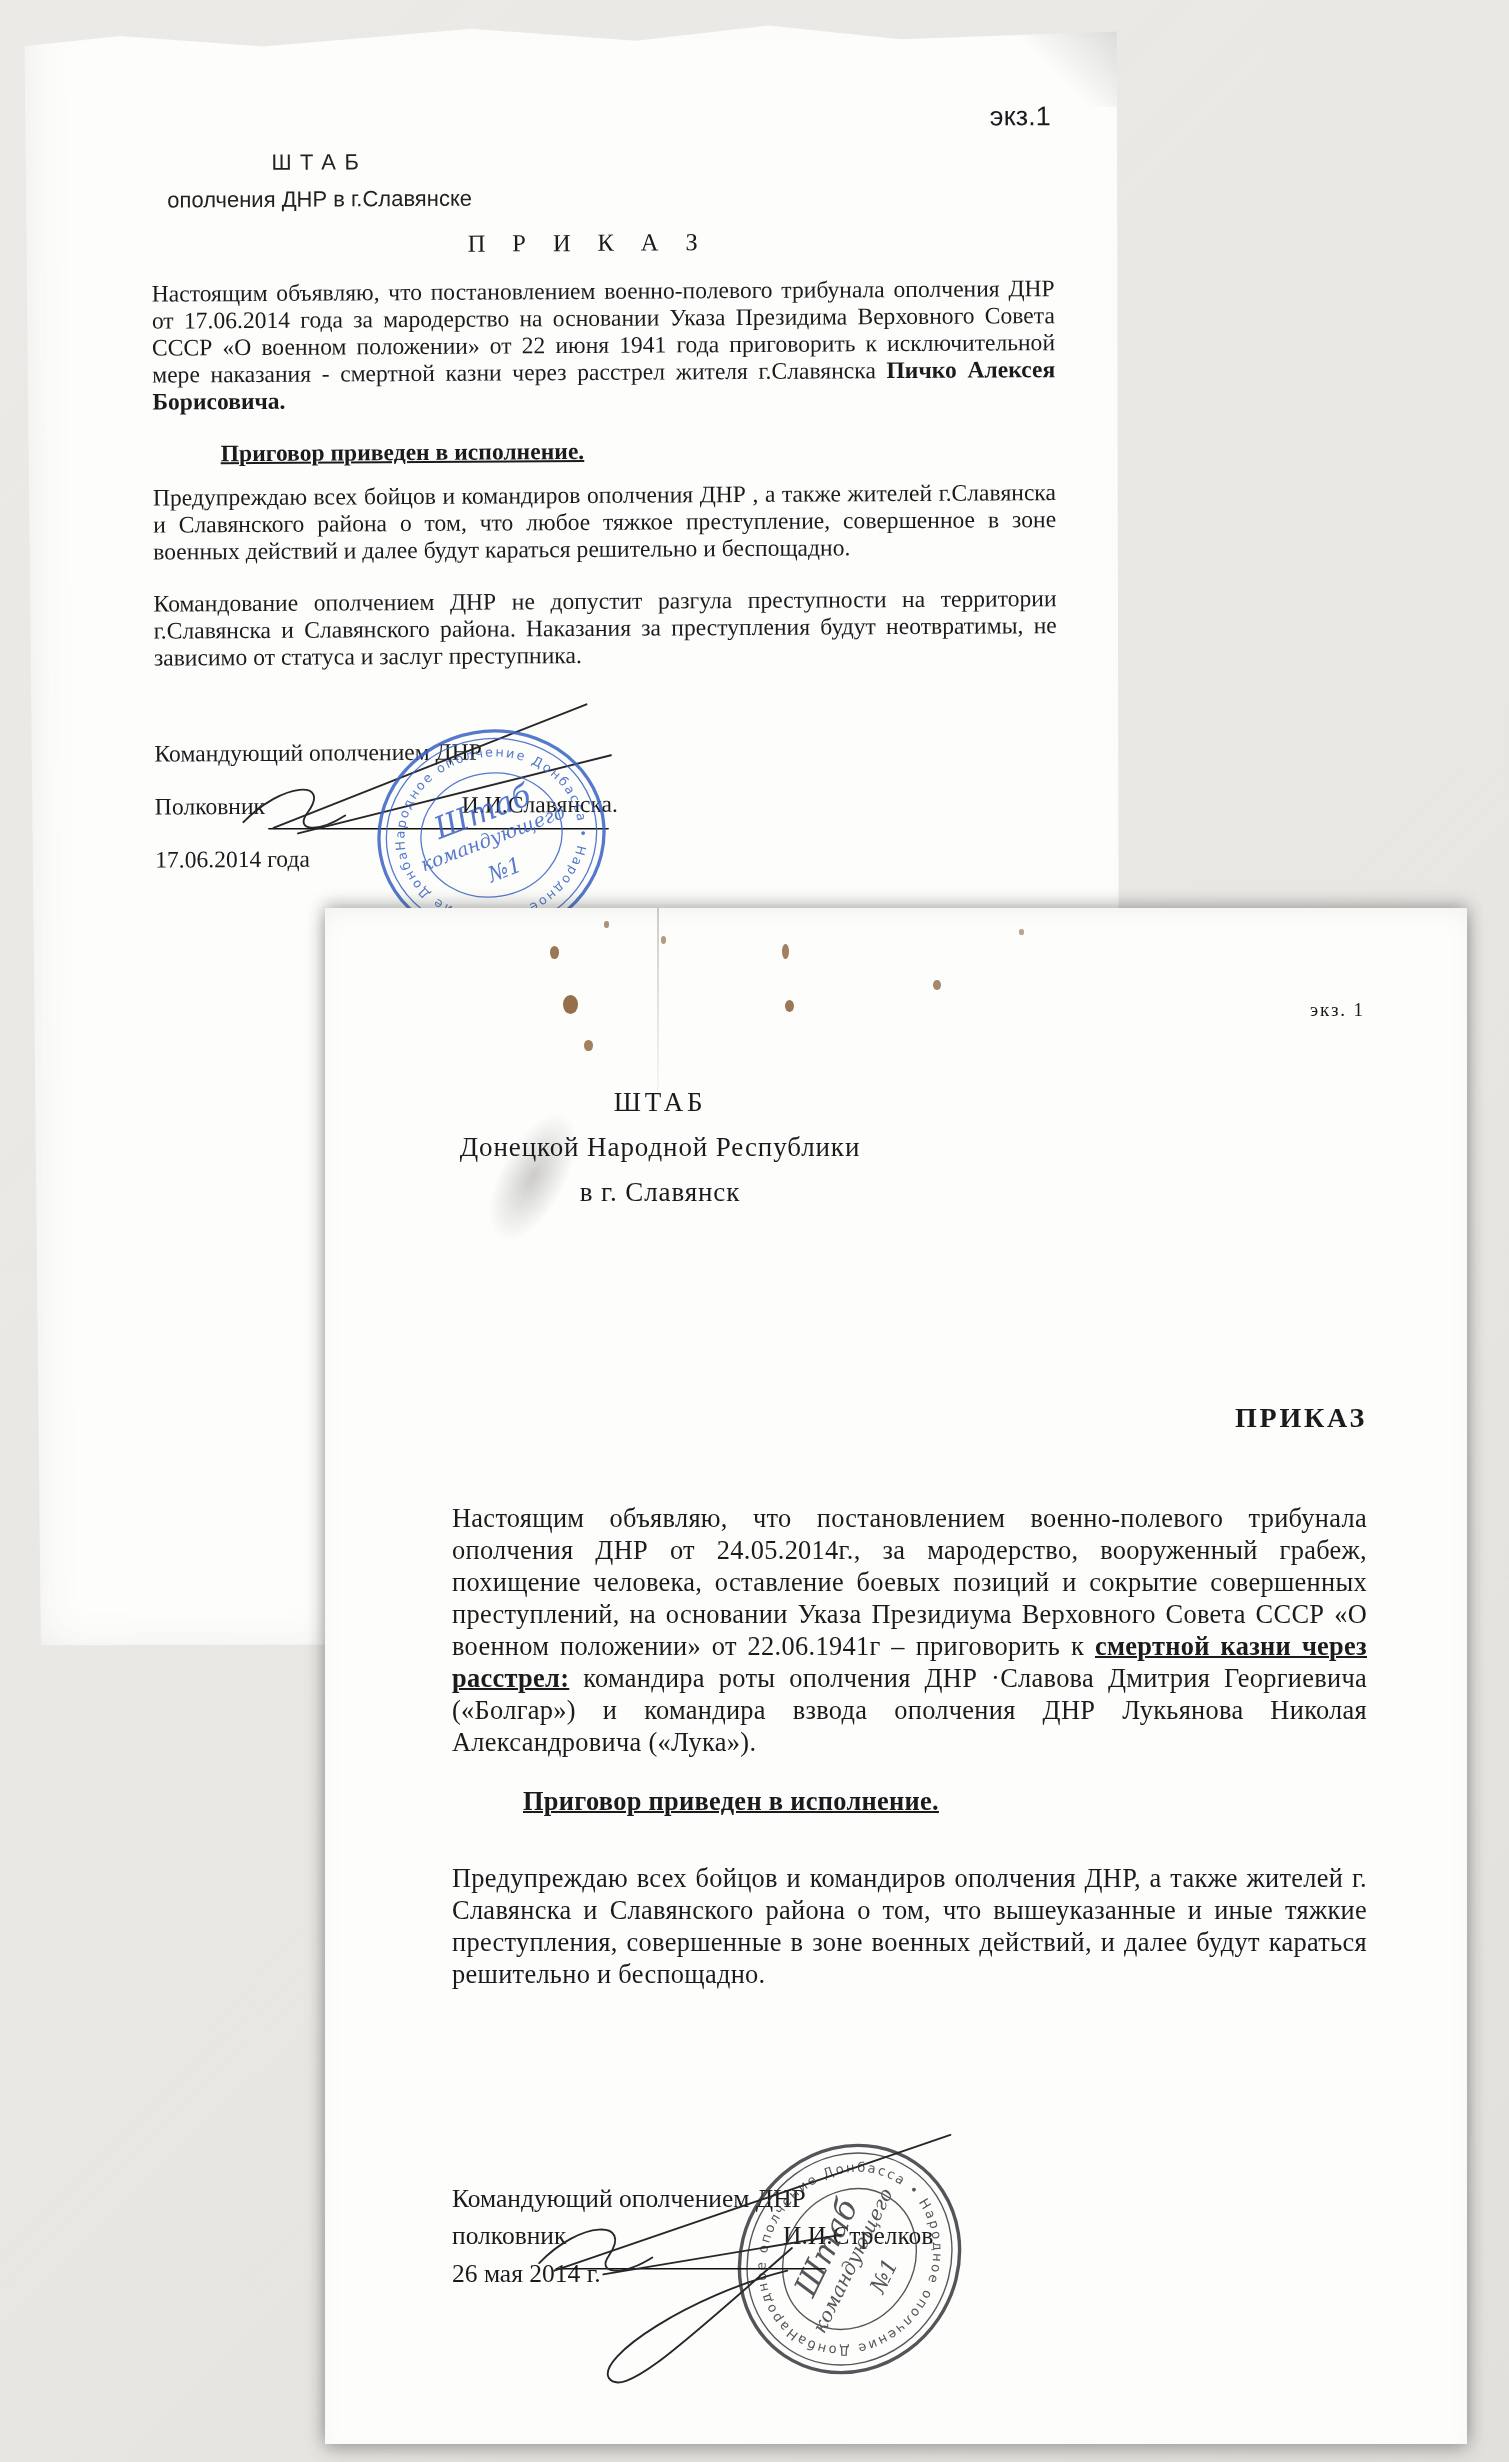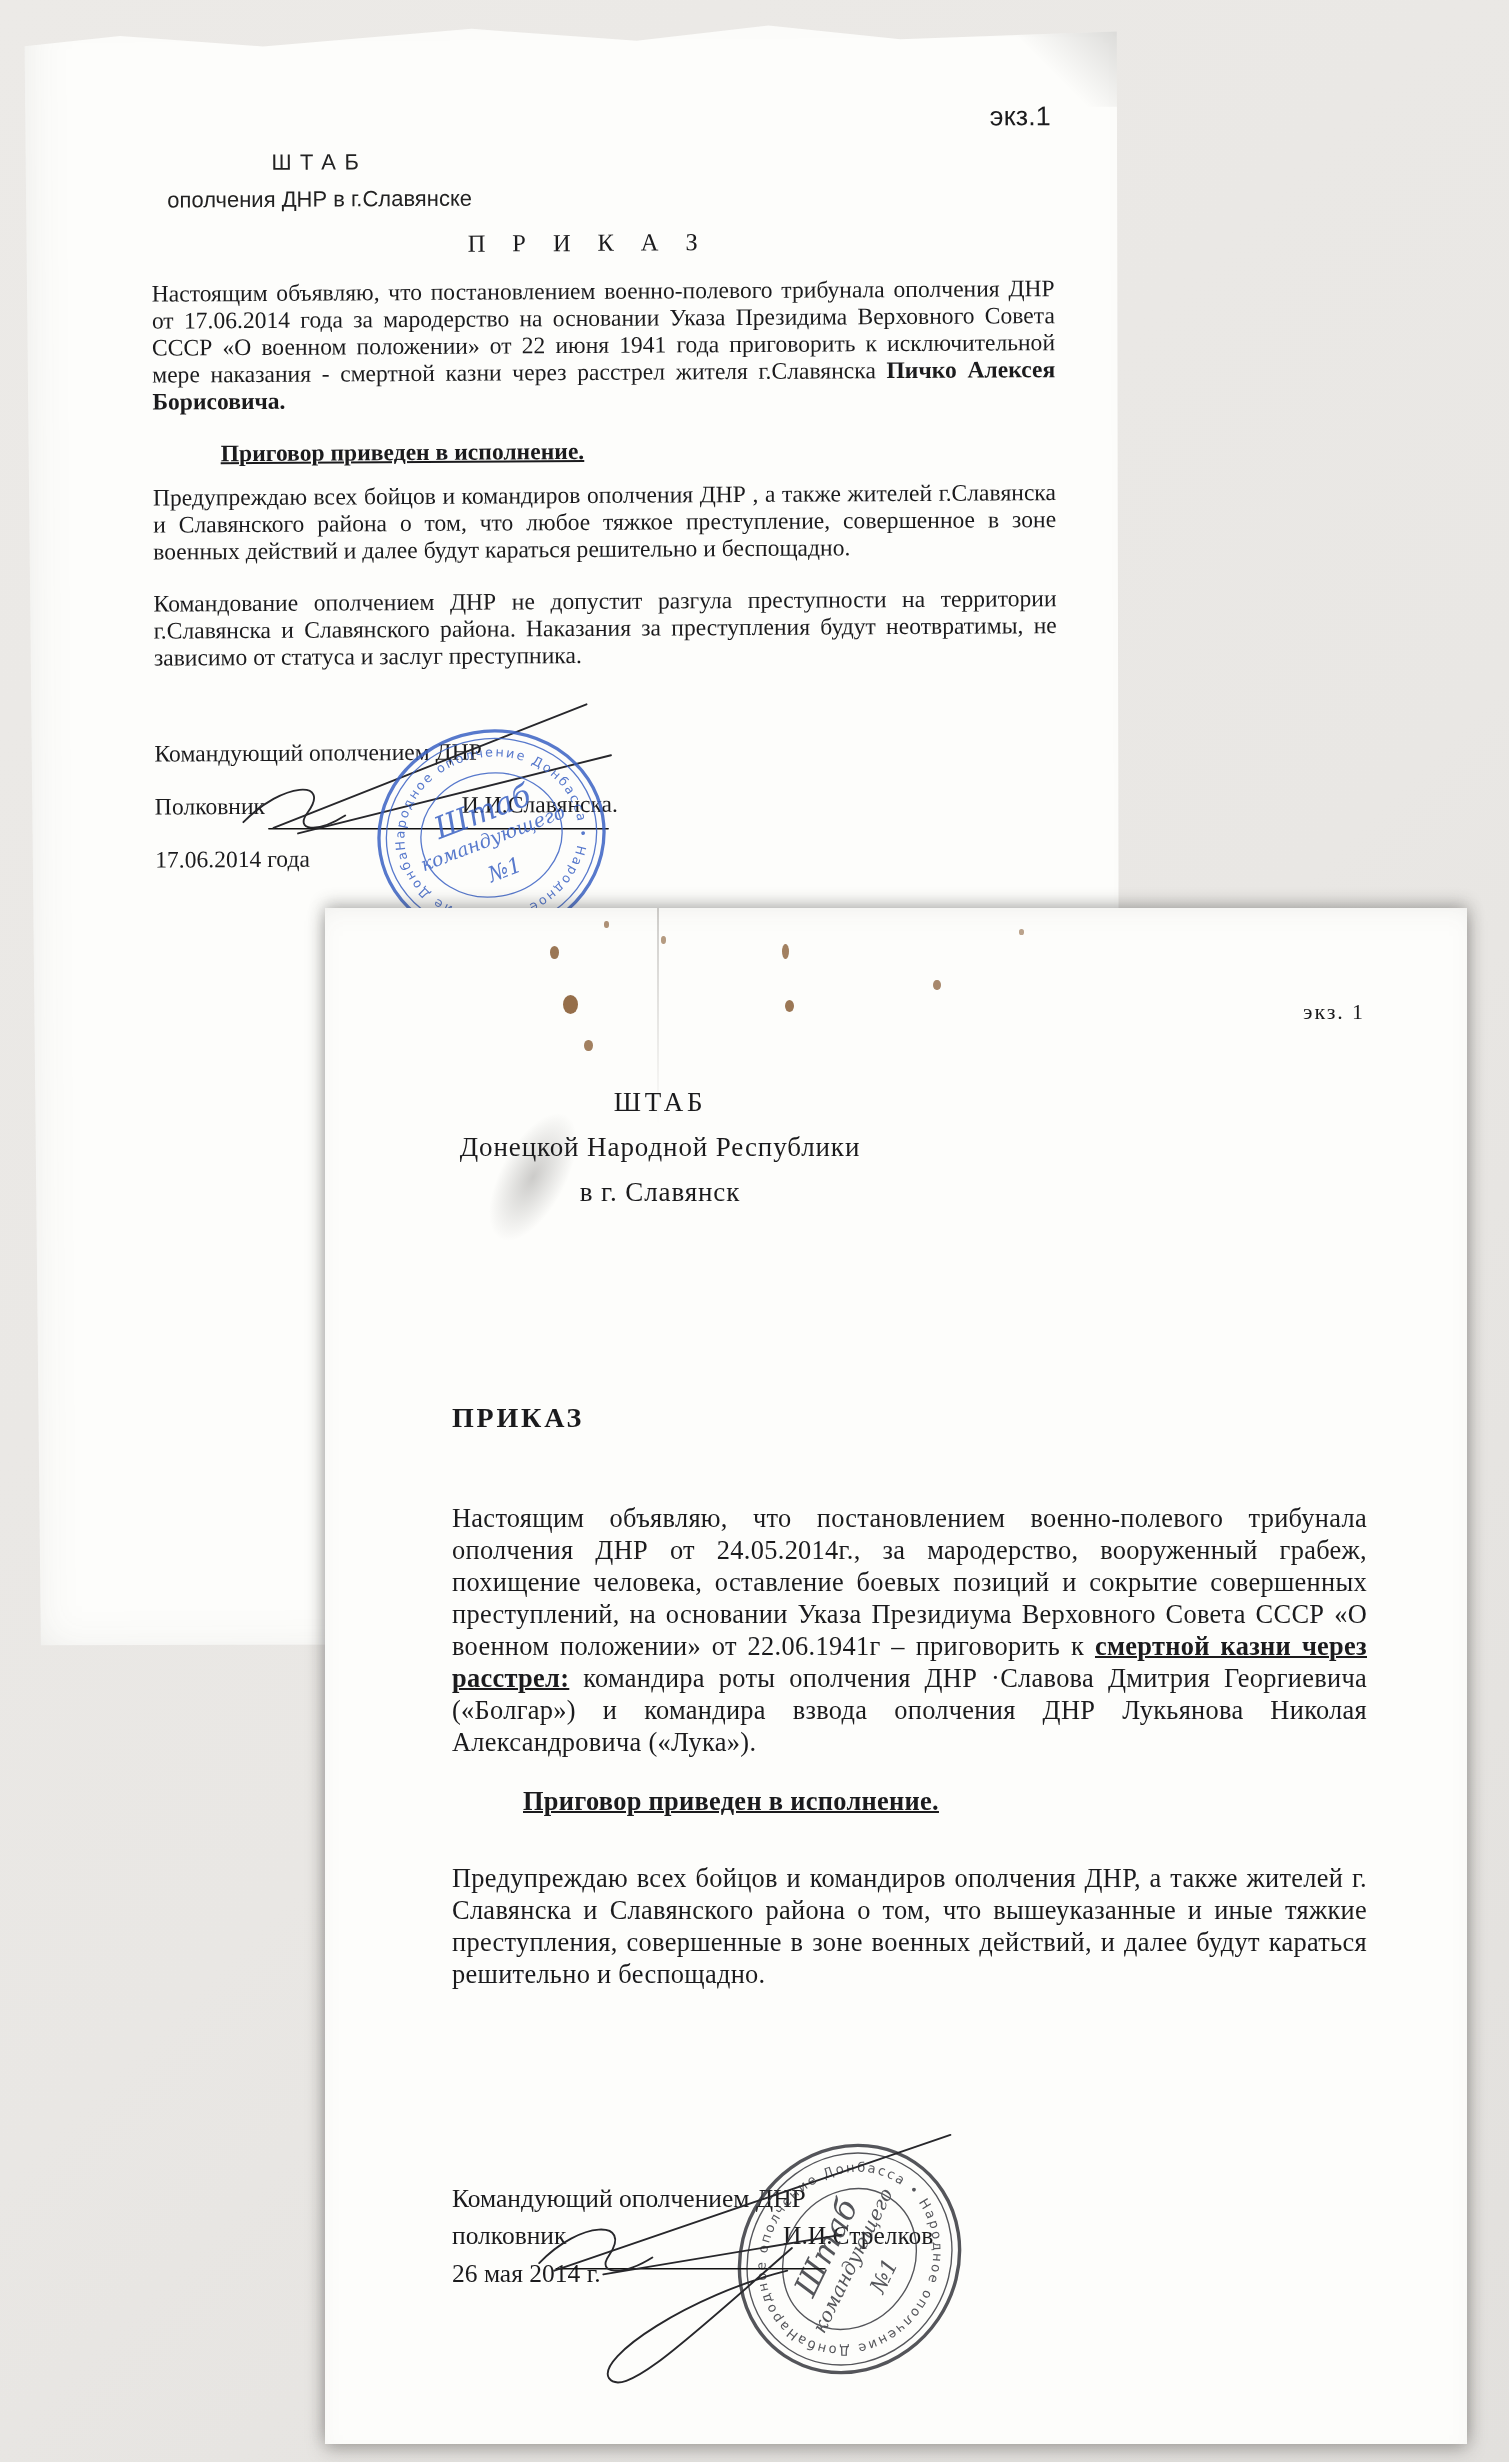--- a/index.html
+++ b/index.html
@@ -26,23 +26,23 @@
   .d1-title{font-size:24.5px; letter-spacing:10.4px;}
   .d1-body{font-size:23.6px; line-height:27px; text-align:justify;}
   .d1-body .ind{ text-indent:68px;}
   .subhead{font-weight:bold; text-decoration:underline; text-decoration-thickness:1.9px;}
   
   #page2{
     left:325px; top:908px; width:1142px; height:1536px;
     box-shadow:0 -4.7px 15px rgba(60,58,55,.30), 0 5.7px 17px rgba(60,58,55,.35), inset 0 9.4px 47px -38px rgba(80,78,75,.4);
     z-index:3;
   }
-  .d2-copy{font-size:22px; letter-spacing:1.9px;}
+  .d2-copy{font-size:19px; letter-spacing:1.9px;}
   .d2-header{font-size:27px; line-height:45px; text-align:center; letter-spacing:0.9px;}
-  .d2-title{font-size:28px; font-weight:bold; letter-spacing:2.8px; text-align:left;}
+  .d2-title{font-size:28px; font-weight:bold; letter-spacing:2.8px; text-align:right;}
   .d2-body{font-size:26.4px; line-height:32px; text-align:justify; letter-spacing:0.3px;}
   .d2-body .ind{text-indent:71px;}
   .boldu{font-weight:bold; text-decoration:underline; text-decoration-thickness:1.9px;}
   .sigline{font-size:23.6px;}
   .d2 .sigline{font-size:25.5px;}
   
   .stamp{position:absolute; opacity:.85;}
   .stamp svg{width:100%; height:100%; overflow:visible;}
   .stamp ellipse{fill:none; stroke:currentColor;}
   .s-outer{stroke-width:4;}

